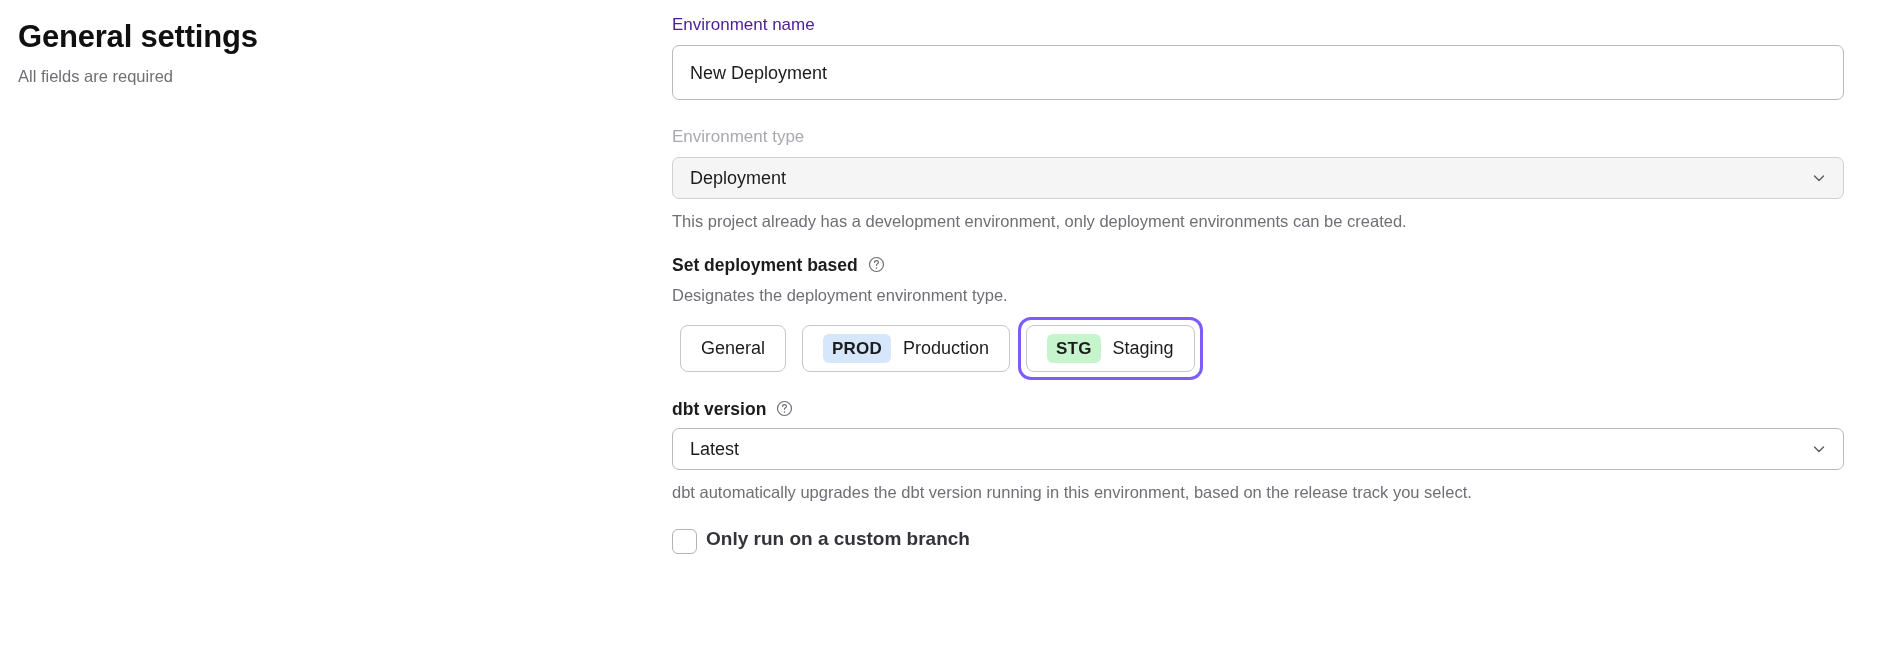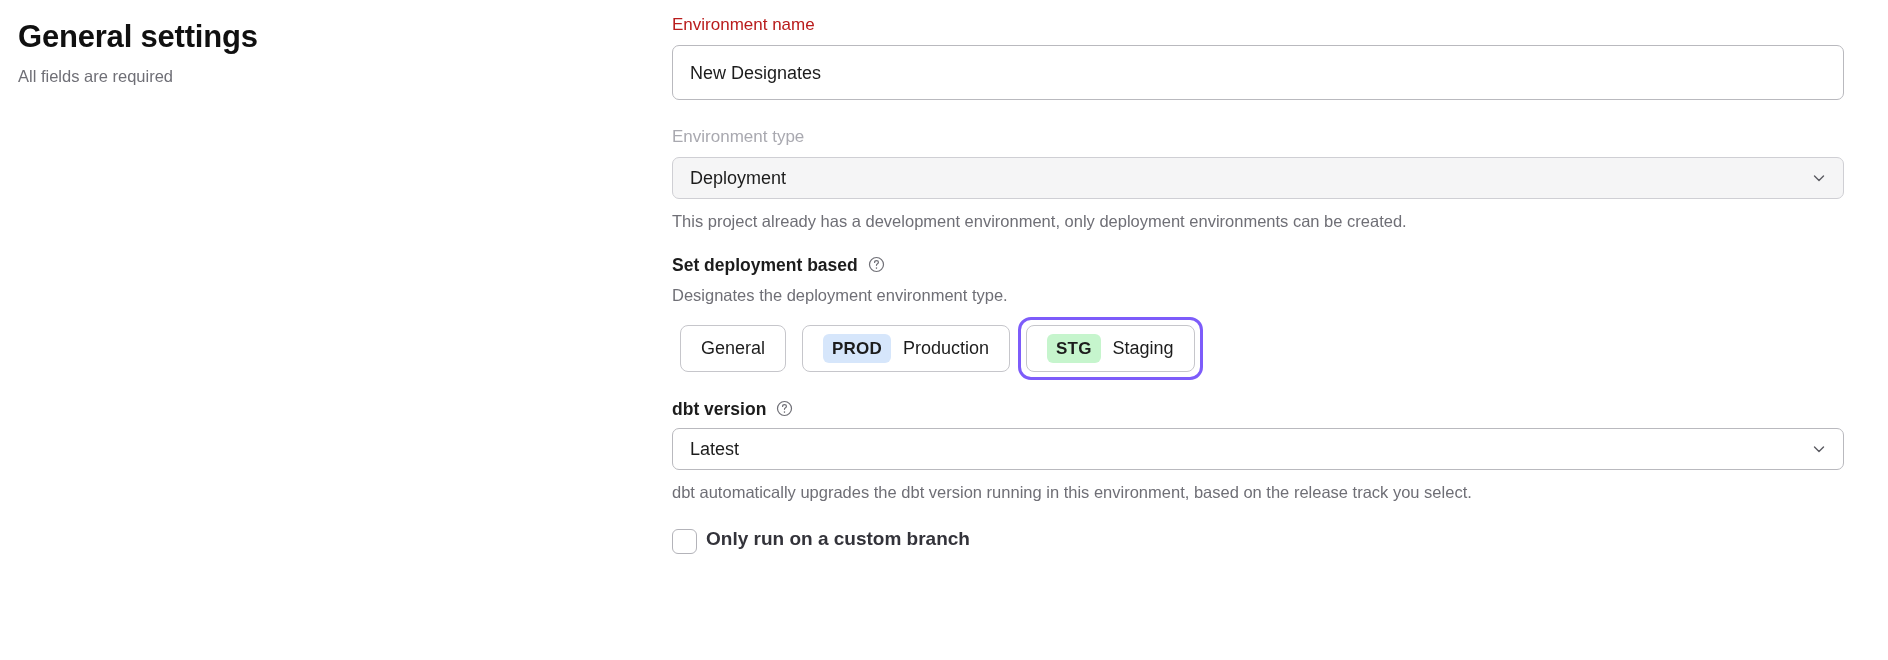--- a/index.html
+++ b/index.html
@@ -51,21 +51,21 @@
     position: absolute;
     left: 672px;
     top: 14px;
     width: 1172px;
   }
 
   .field-label {
     display: block;
     font-size: 17px;
     font-weight: 400;
-    color: #b91c1c;
+    color: #4c1d95;
     line-height: 1.3;
     margin: 0 0 9px 0;
   }
   .field-label.is-disabled {
     color: #a9a9b0;
   }
   .field-label.is-strong {
     font-weight: 700;
     color: #1c1c1c;
     font-size: 17.5px;
@@ -218,21 +218,21 @@
 
   <div class="left-col">
     <h1 class="page-title">General settings</h1>
     <p class="page-subtitle">All fields are required</p>
   </div>
 
   <div class="form-col">
 
     <div class="field-block">
       <label class="field-label">Environment name</label>
-      <div class="text-input" placeholder="Environment name">New Designates</div>
+      <div class="text-input" placeholder="Environment name">New Deployment</div>
     </div>
 
     <div class="gap-26"></div>
 
     <div class="field-block">
       <label class="field-label is-disabled">Environment type</label>
       <div class="select-box">
         <span>Deployment</span>
         <span class="chevron">
           <svg width="16" height="16" viewBox="0 0 16 16" fill="none">

